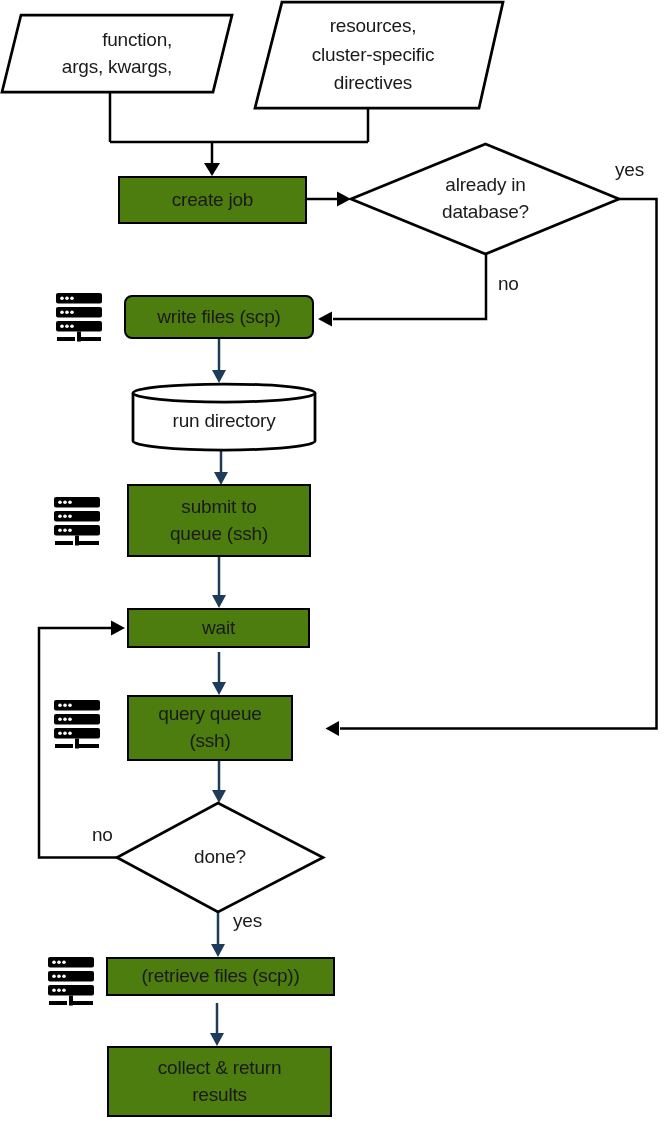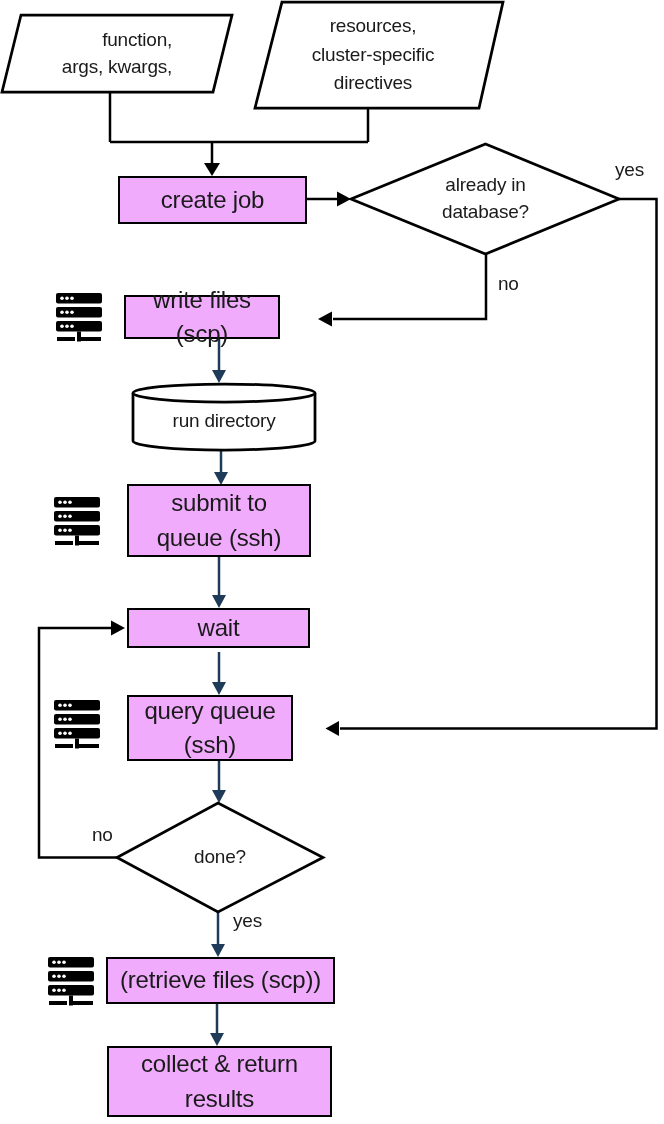--- a/index.html
+++ b/index.html
@@ -9,24 +9,24 @@
     background:#ffffff;
     font-family:"Liberation Sans", sans-serif;
     color:#1a1a1a;
     overflow:hidden;
   }
   #wires{position:absolute;left:0;top:0;width:664px;height:1124px;}
   .node-rect{
     position:absolute;
     box-sizing:border-box;
     border:2.5px solid #000;
-    background:#f0abfc;
+    background:#4d7c0f;
     display:flex;align-items:center;justify-content:center;
     text-align:center;
-    font-size:24px;line-height:1.42;
+    font-size:19px;line-height:1.42;
     white-space:pre-line;
     letter-spacing:-0.2px;
   }
   .shape-label{
     position:absolute;
     display:flex;align-items:center;justify-content:center;
     text-align:center;
     font-size:19px;line-height:1.42;
     white-space:pre-line;
     letter-spacing:-0.2px;
@@ -121,27 +121,27 @@
       <ellipse cx="224" cy="393" rx="91" ry="9" fill="#fff" stroke="#000" stroke-width="2.75"></ellipse>
     </g>
 
     <use href="#srv" x="55" y="293"></use>
     <use href="#srv" x="53" y="497"></use>
     <use href="#srv" x="53" y="700"></use>
     <use href="#srv" x="47" y="957"></use>
   </svg>
 
   <div class="node-rect" style="left:118px;top:176px;width:189px;height:48px;">create job</div>
-  <div class="node-rect" style="left:124px;top:295px;width:156px;height:44px;">write files (scp)</div>
+  <div class="node-rect" style="left:124px;top:295px;width:190px;height:44px;border-radius:8px;">write files (scp)</div>
   <div class="node-rect" style="left:127px;top:484px;width:184px;height:73px;">submit to
 queue (ssh)</div>
   <div class="node-rect" style="left:127px;top:608px;width:183px;height:40px;">wait</div>
   <div class="node-rect" style="left:127px;top:695px;width:166px;height:66px;">query queue
 (ssh)</div>
-  <div class="node-rect" style="left:106px;top:957px;width:229px;height:47px;">(retrieve files (scp))</div>
+  <div class="node-rect" style="left:106px;top:957px;width:229px;height:39px;">(retrieve files (scp))</div>
   <div class="node-rect" style="left:107px;top:1046px;width:225px;height:71px;text-align:center;">collect &amp; return
 results</div>
 
   <div class="shape-label" style="left:2px;top:15px;width:230px;height:77px;text-align:right;">function,
 args, kwargs,</div>
   <div class="shape-label" style="left:249px;top:2px;width:248px;height:106px;line-height:1.5;">resources,
 cluster-specific
 directives</div>
   <div class="shape-label" style="left:351px;top:144px;width:269px;height:110px;">already in
 database?</div>

